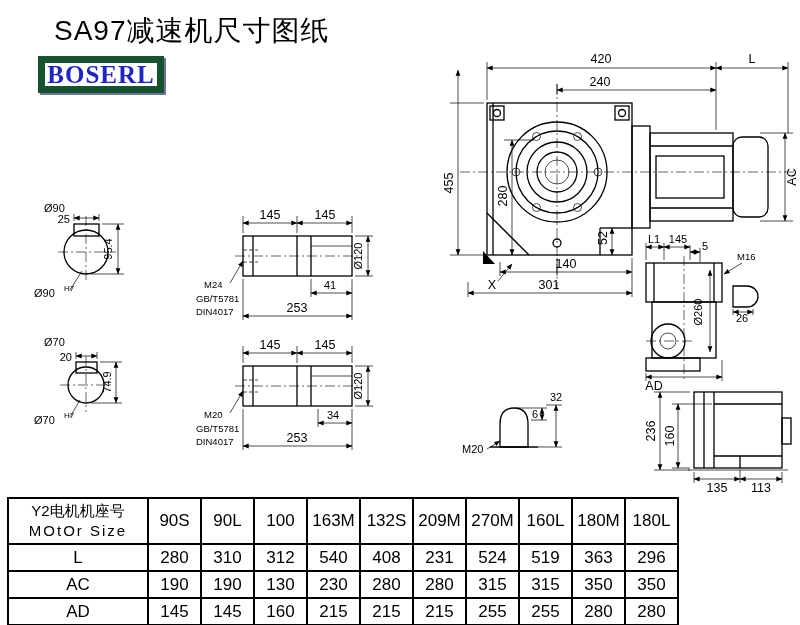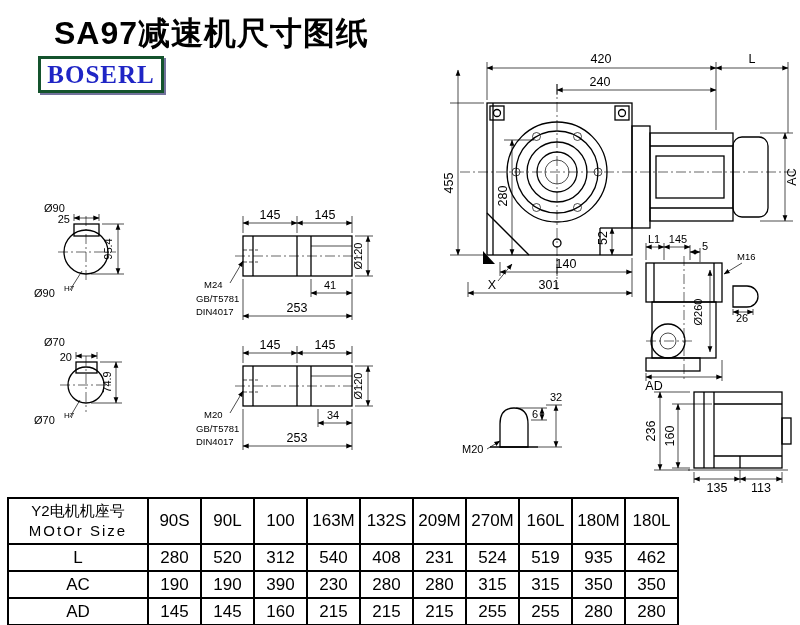--- a/index.html
+++ b/index.html
@@ -1,21 +1,21 @@
 <!DOCTYPE html>
 <html><head>
 <meta charset="utf-8">
 <style>
   * { margin:0; padding:0; box-sizing:border-box; }
   html,body { background:#fff; }
   body { width:800px; height:625px; font-family:"Liberation Sans", sans-serif; }
   #page { position:relative; width:800px; height:625px; background:#fff; overflow:hidden; }
 
-  #title { position:absolute; left:54px; top:12px; font-size:32px; font-weight:bold; color:#000; letter-spacing:1px; white-space:nowrap; }
-  #logo { position:absolute; left:38px; top:56px; width:126px; height:37px; border:3px solid #14532d;
+  #title { position:absolute; left:54px; top:12px; font-size:28px; font-weight:normal; color:#000; letter-spacing:1px; white-space:nowrap; }
+  #logo { position:absolute; left:38px; top:56px; width:126px; height:37px; border:7px solid #14532d;
           box-shadow:2px 2px 0 rgba(20,20,90,.6); background:#fff; display:flex; align-items:center; justify-content:center; }
   #logo span { font-family:"Liberation Serif", serif; font-weight:bold; font-size:25px; color:#1f25c5; letter-spacing:1px; }
 
   svg { position:absolute; left:0; top:0; }
   svg text { font-family:"Liberation Sans", sans-serif; fill:#000; }
   .dim  { font-size:12.5px; text-anchor:middle; }
   .dimm { font-size:11px;   text-anchor:middle; }
   .lbl  { font-size:9.5px;  text-anchor:start; }
   .lbl11{ font-size:11px;   text-anchor:start; }
   .lbl8 { font-size:8px;    text-anchor:start; }
@@ -345,35 +345,35 @@
         <td>132S</td>
         <td>209M</td>
         <td>270M</td>
         <td>160L</td>
         <td>180M</td>
         <td>180L</td>
       </tr>
       <tr>
         <td>L</td>
         <td>280</td>
-        <td>520</td>
+        <td>310</td>
         <td>312</td>
         <td>540</td>
         <td>408</td>
         <td>231</td>
         <td>524</td>
         <td>519</td>
-        <td>935</td>
-        <td>462</td>
+        <td>363</td>
+        <td>296</td>
       </tr>
       <tr>
         <td>AC</td>
         <td>190</td>
         <td>190</td>
-        <td>390</td>
+        <td>130</td>
         <td>230</td>
         <td>280</td>
         <td>280</td>
         <td>315</td>
         <td>315</td>
         <td>350</td>
         <td>350</td>
       </tr>
       <tr>
         <td>AD</td>

